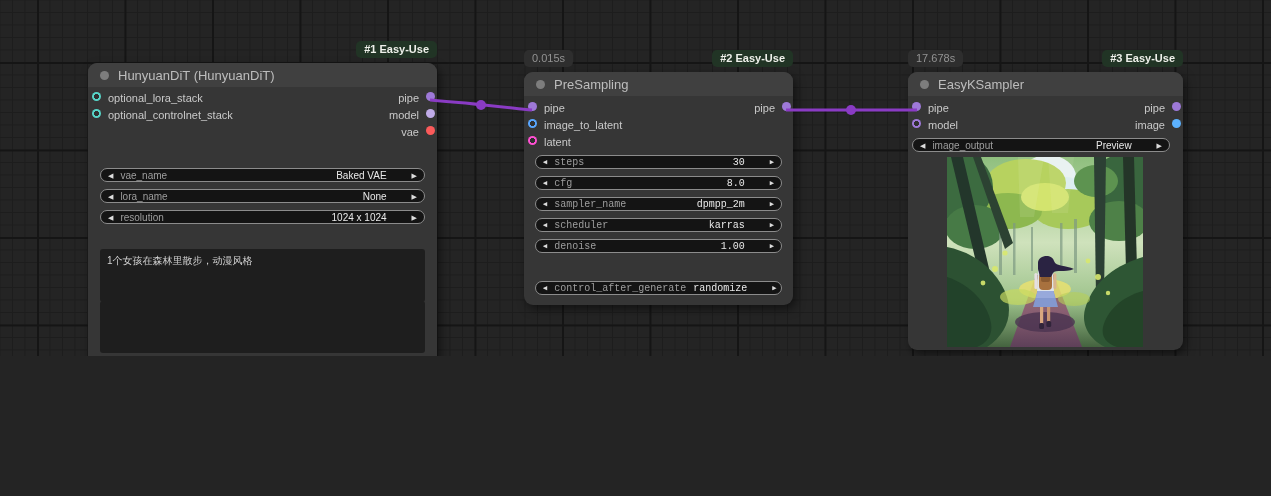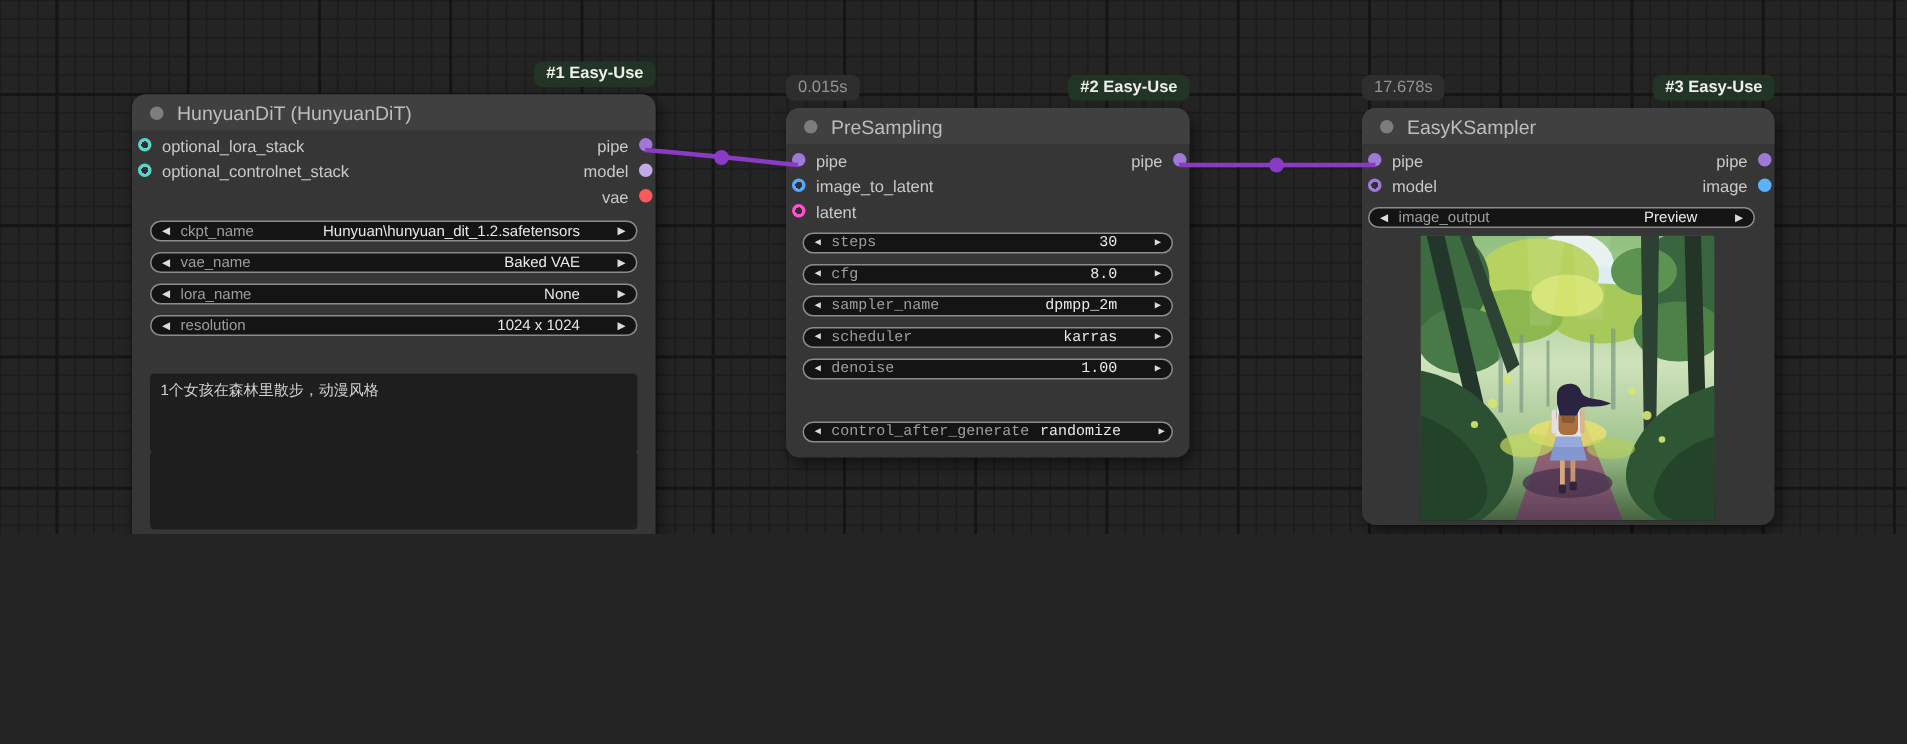--- a/index.html
+++ b/index.html
@@ -93,26 +93,20 @@
     </div>
     <div class="slot out" style="top:46px">
       <span>model</span>
       <span class="dot c-model"></span>
     </div>
     <div class="slot out" style="top:63px">
       <span>vae</span>
       <span class="dot c-vae"></span>
     </div>
 
-    <div class="widget" style="top:84px">
-      <span class="arr">◀</span>
-      <span class="wlabel">ckpt_name</span>
-      <span class="wvalue">Hunyuan\hunyuan_dit_1.2.safetensors</span>
-      <span class="arr">▶</span>
-    </div>
     <div class="widget" style="top:126px">
       <span class="arr">◀</span>
       <span class="wlabel">lora_name</span>
       <span class="wvalue">None</span>
       <span class="arr">▶</span>
     </div>
     <div class="widget" style="top:105px">
       <span class="arr">◀</span>
       <span class="wlabel">vae_name</span>
       <span class="wvalue">Baked VAE</span>

